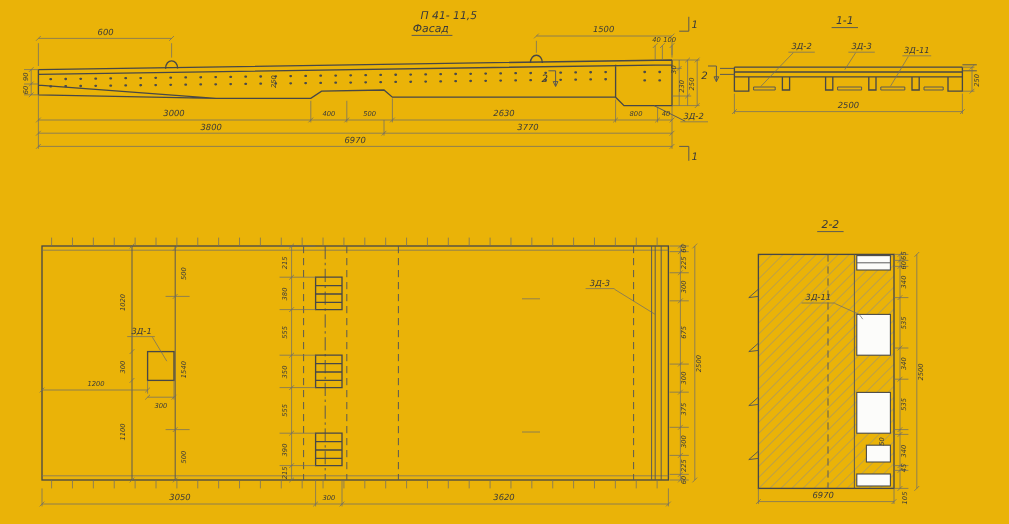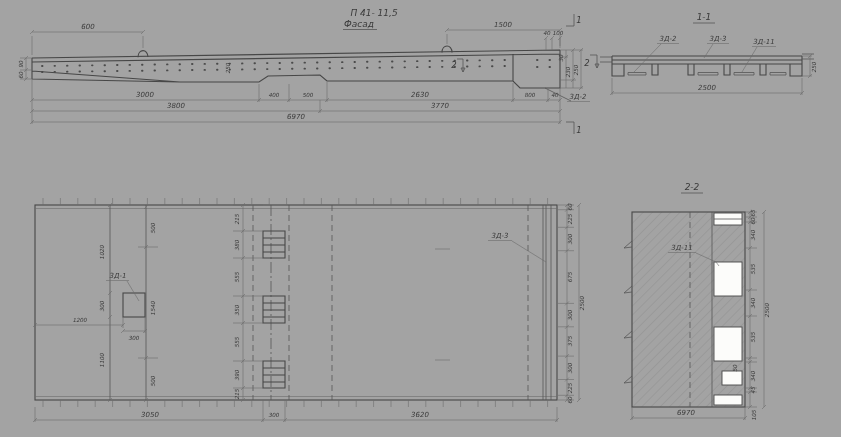--- a/index.html
+++ b/index.html
@@ -1,16 +1,16 @@
 <!DOCTYPE html>
 <html><head>
 <meta charset="utf-8">
 <style>
   html,body{margin:0;padding:0;background:#e8e8e6;}
-  .page{width:841px;height:437px;background:#a3a3a3;position:relative;overflow:hidden;}
+  .page{width:841px;height:437px;background:#eab308;position:relative;overflow:hidden;}
   svg{display:block;}
   text{font-family:"DejaVu Sans",sans-serif;font-style:italic;fill:#3a3a3a;}
   .ln{stroke:#474747;stroke-width:1.1;fill:none;}
   .md{stroke:#565656;stroke-width:0.8;fill:none;}
   .thin{stroke:#6b6b6b;stroke-width:0.6;fill:none;}
   .dash{stroke-dasharray:6 4;}
   .dashdot{stroke-dasharray:11 3 2 3;}
   .dots{stroke:#4b4b4b;stroke-width:1.9;stroke-linecap:round;stroke-dasharray:0.5 12;fill:none;}
   .ttl{font-size:9px;text-anchor:middle;}
   .dim{font-size:7px;text-anchor:middle;}

